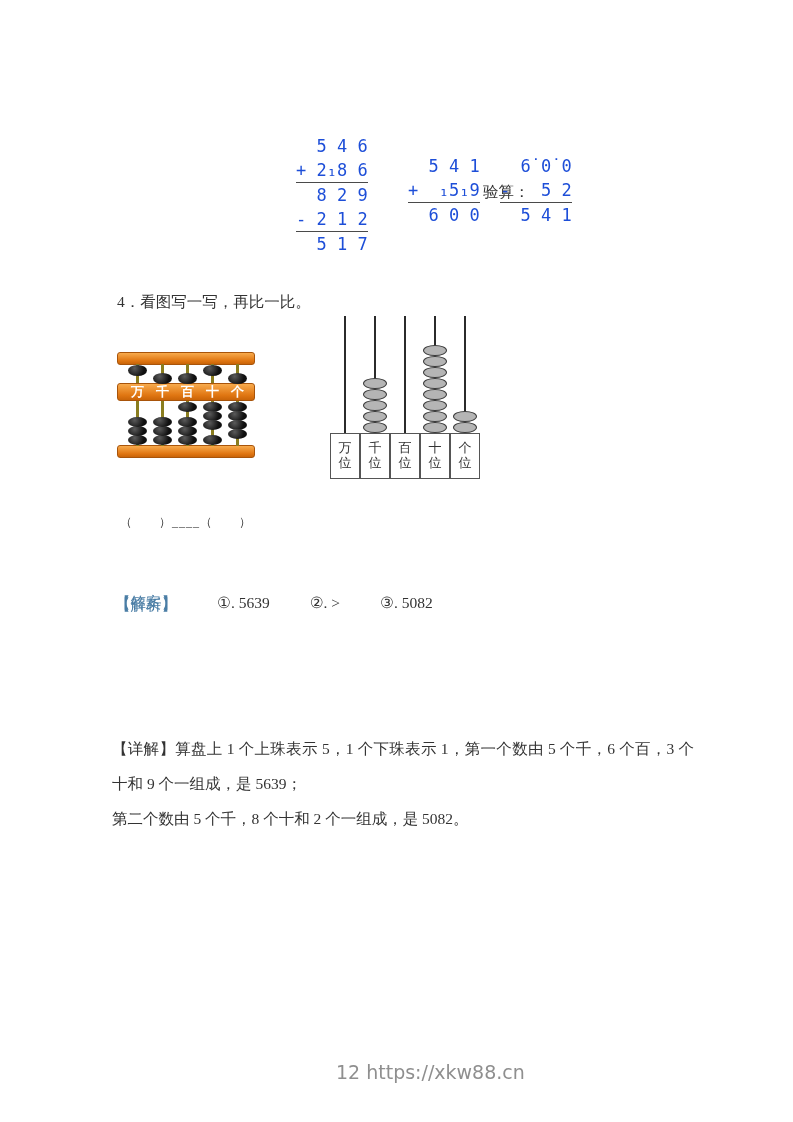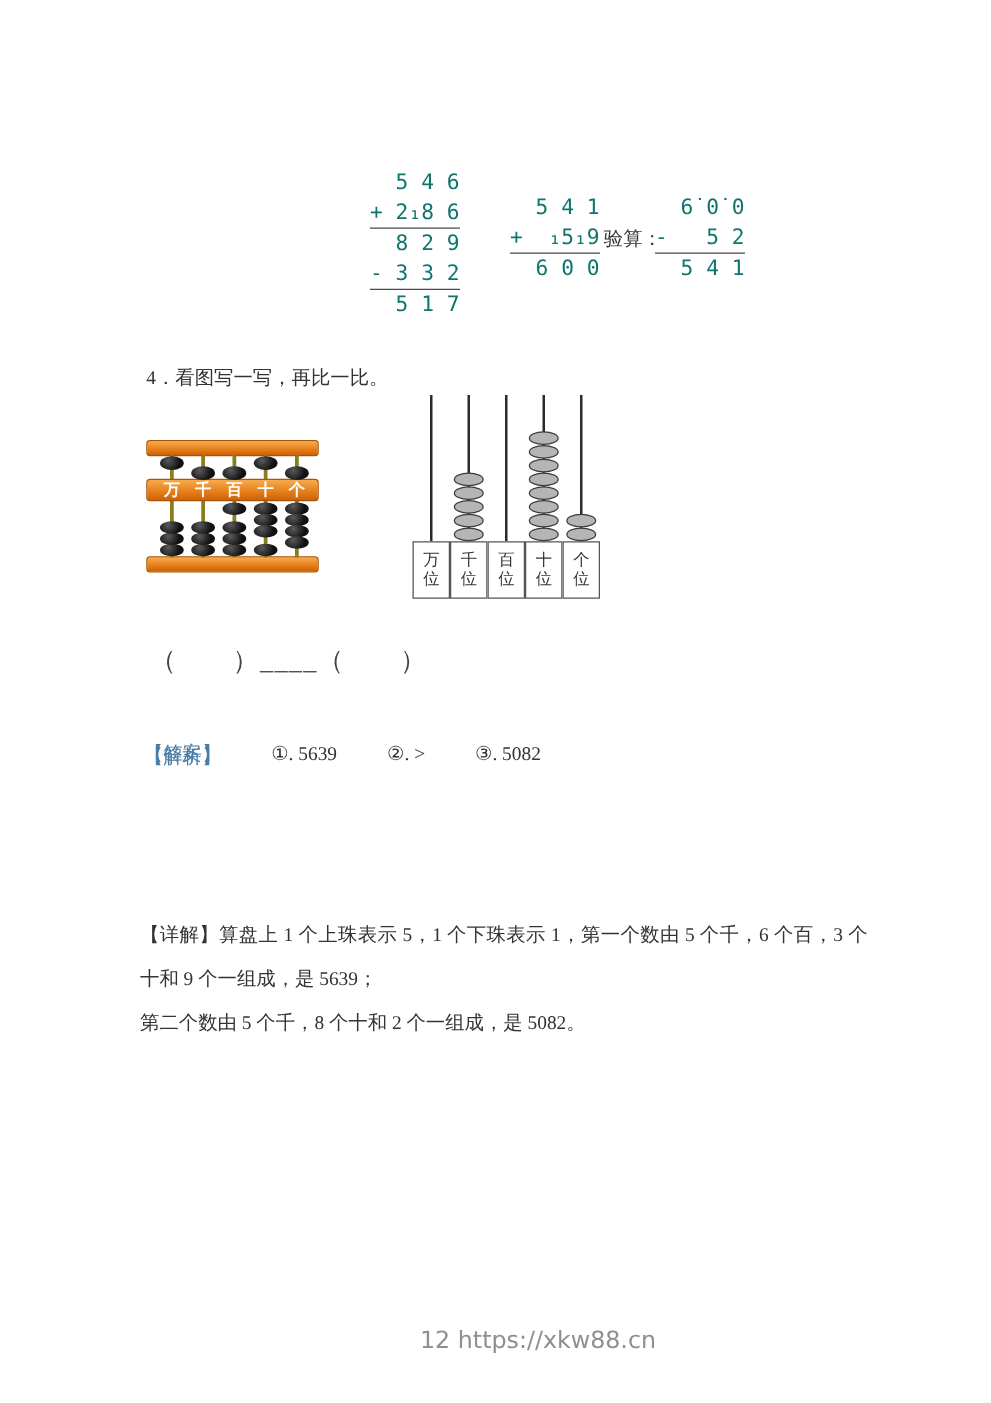--- a/index.html
+++ b/index.html
@@ -4,28 +4,28 @@
 <style>
   html,body{margin:0;padding:0;background:#ffffff;}
   .page{
     position:relative;width:793px;height:1122px;background:#fff;overflow:hidden;
     font-family:"Liberation Serif","DejaVu Serif",serif;color:#333;
   }
   
   .problem{position:absolute;}
   .arow{
     white-space:pre;font-family:"DejaVu Sans Mono",monospace;
-    font-size:17px;line-height:24px;height:24px;color:#0f766e;
+    font-size:17px;line-height:24px;height:24px;color:#1d4ed8;
   }
   .arow.ul{border-bottom:1.6px solid #4a4a4a;}
   .verify-label{position:absolute;font-size:15.5px;line-height:24px;color:#333;}
   
   .heading{position:absolute;left:117px;top:262px;font-size:16px;font-weight:bold;color:#2e2e2e;}
   .question{position:absolute;left:117px;top:292px;font-size:15.5px;color:#333;}
-  .blankline{position:absolute;left:120px;top:514px;font-size:21px;color:#444;letter-spacing:1px;}
+  .blankline{position:absolute;left:120px;top:514px;font-size:12px;color:#444;letter-spacing:1px;}
   .answer-row{position:absolute;left:115px;top:549px;font-size:15.5px;display:flex;align-items:baseline;margin-top:44px;}
   .answer-row .item{margin-left:40px;color:#333;}
   .blue{color:#4a7da5;}
   .jiexi{position:absolute;left:115px;top:595px;font-size:15.5px;}
   .para{
     position:absolute;left:112px;top:608px;width:582px;
     font-size:15.5px;line-height:36px;text-align:justify;color:#333;
   }
   .detail{
     position:absolute;left:112px;top:731px;width:582px;
@@ -72,30 +72,30 @@
 </style>
 </head>
 <body>
 
 <div class="page">
 
   <div class="problem" style="left:296px;top:134px">
       <div class="arow">  5 4 6</div>
       <div class="arow ul">+ 2₁8 6</div>
       <div class="arow">  8 2 9</div>
-      <div class="arow ul">- 3 3 2</div>
+      <div class="arow ul">- 2 1 2</div>
       <div class="arow">  5 1 7</div>
     </div>
   <div class="problem" style="left:408px;top:154px">
       <div class="arow">  5 4 1</div>
       <div class="arow ul">+  ₁5₁9</div>
       <div class="arow">  6 0 0</div>
     </div>
   <div class="verify-label" style="left:483px;top:180px">验算：</div>
-  <div class="problem" style="left:524px;top:154px">
+  <div class="problem" style="left:500px;top:154px">
       <div class="arow">  6̇ 0̇ 0</div>
       <div class="arow ul">-   5 2</div>
       <div class="arow">  5 4 1</div>
     </div>
 
   <div class="question">4．看图写一写，再比一比。</div>
 
   <div class="suanpan" id="suanpan">
       <div class="sp-bar sp-top"></div>
       <div class="sp-bar sp-bottom"></div>

